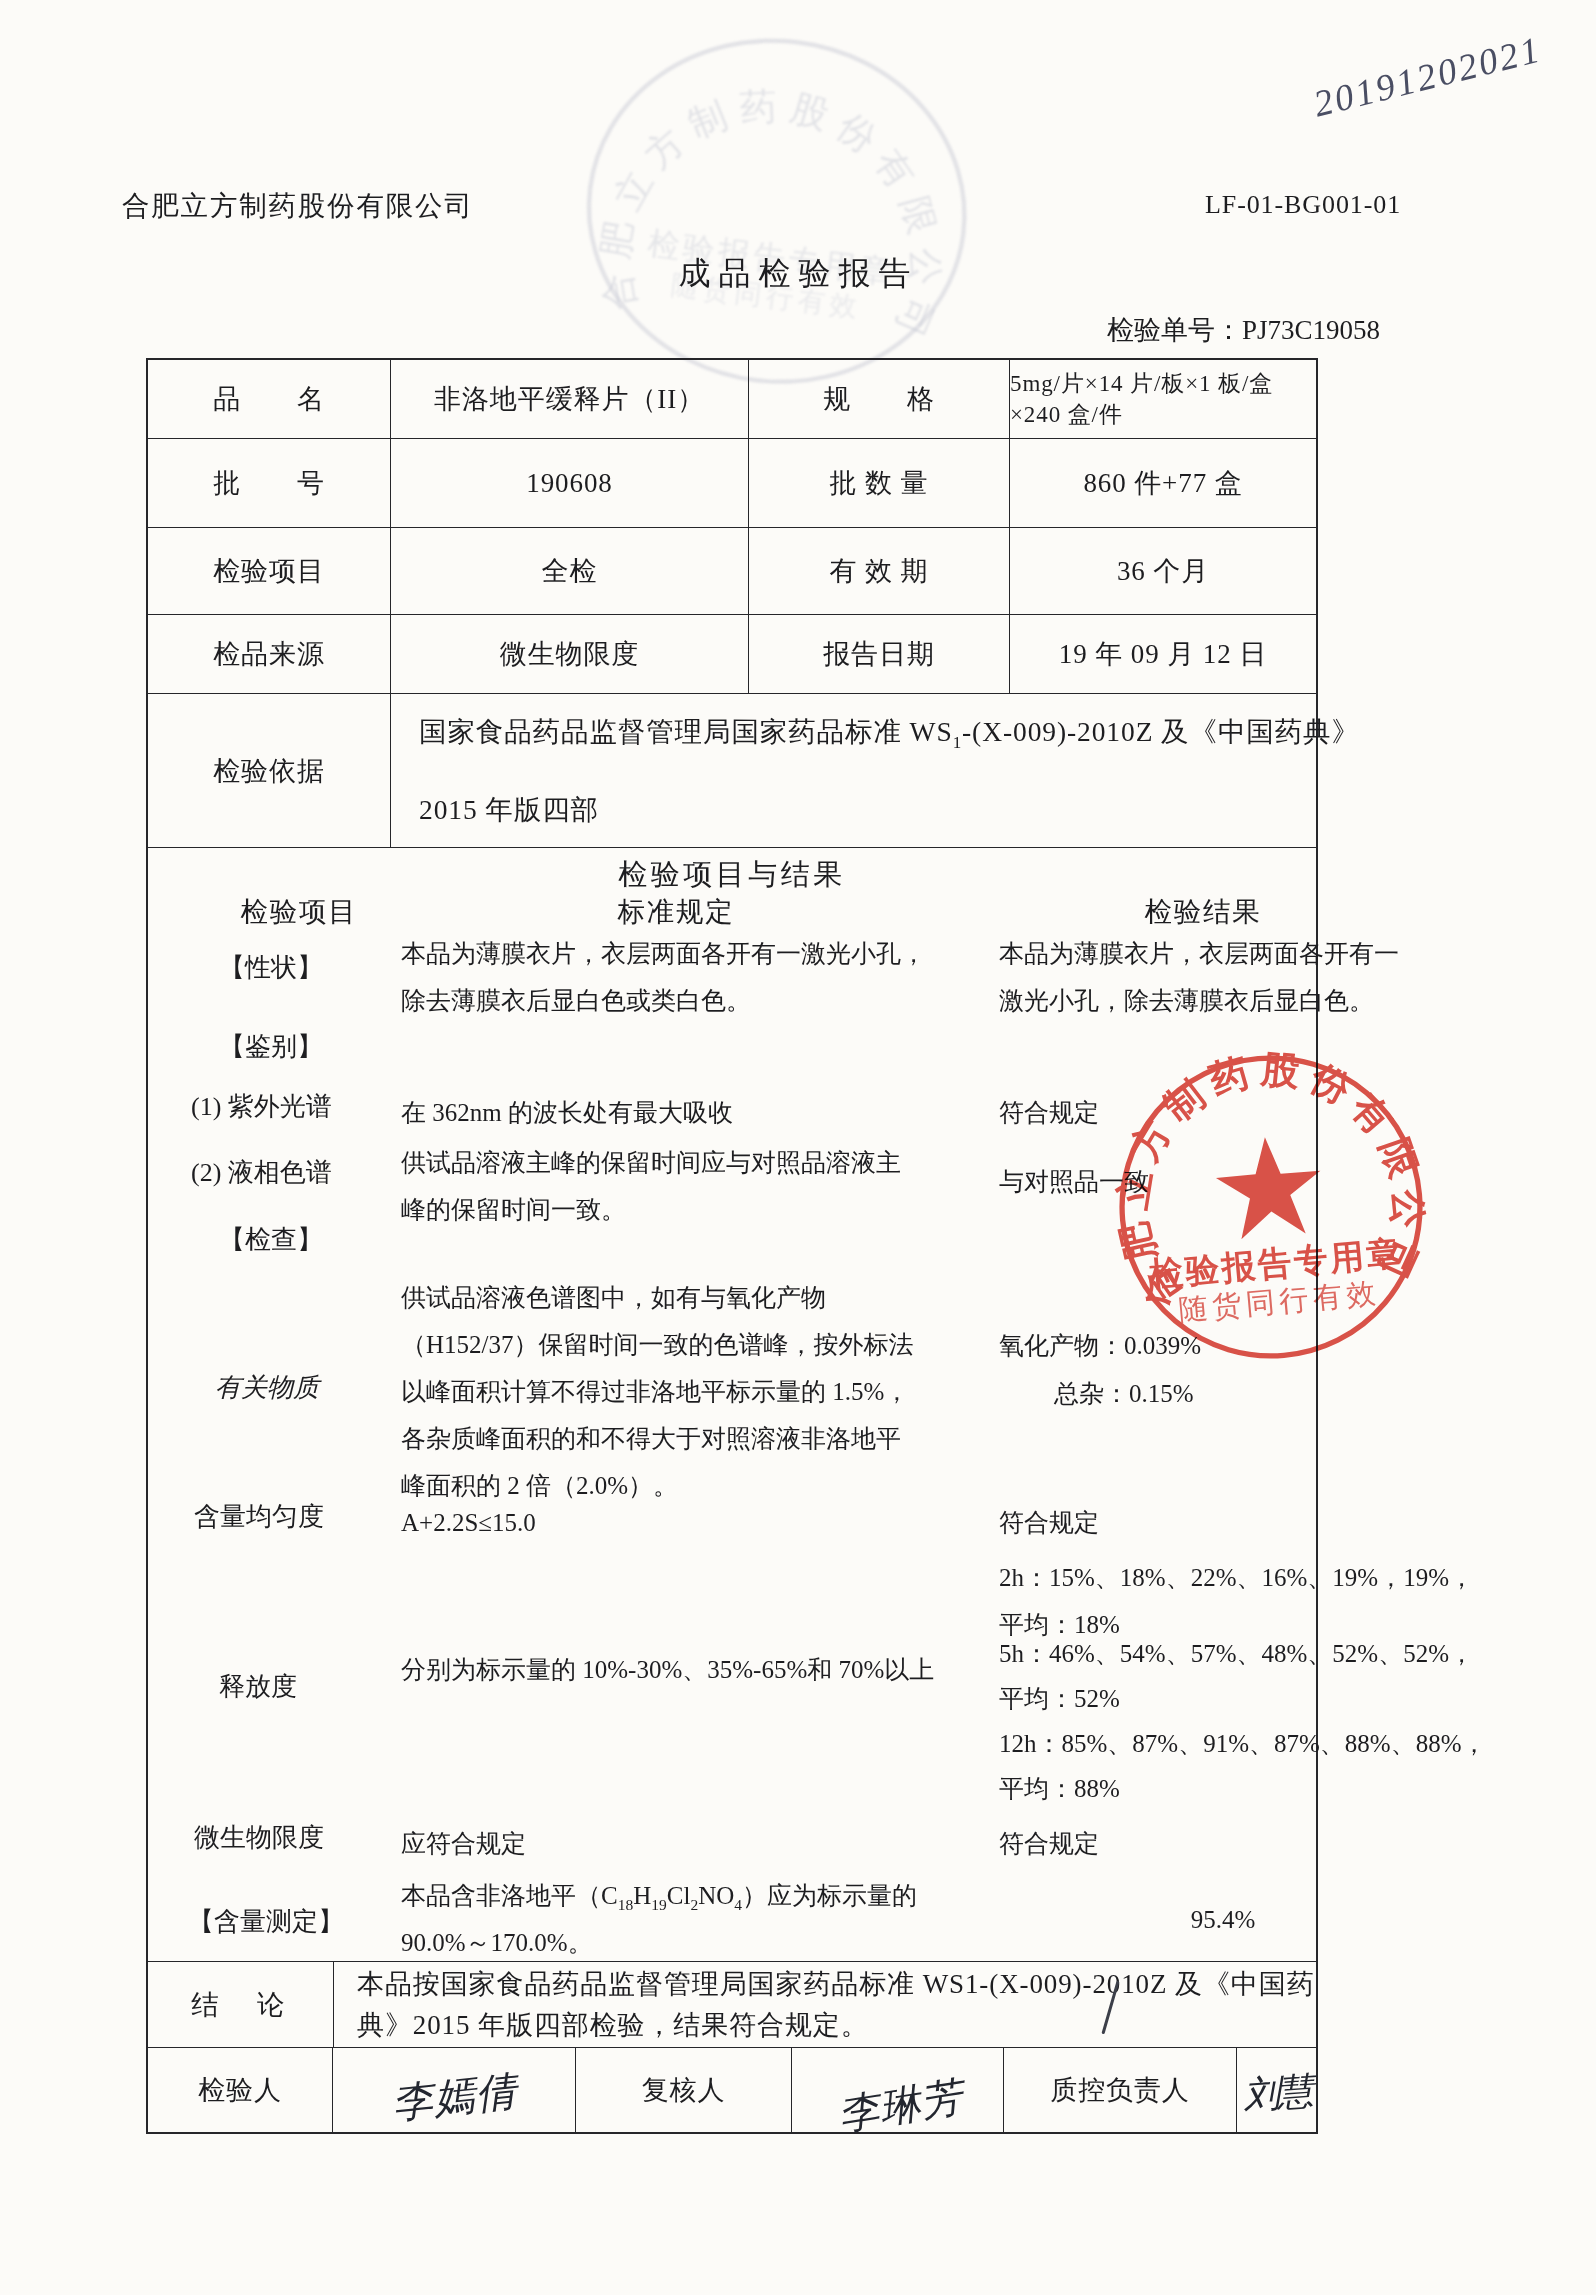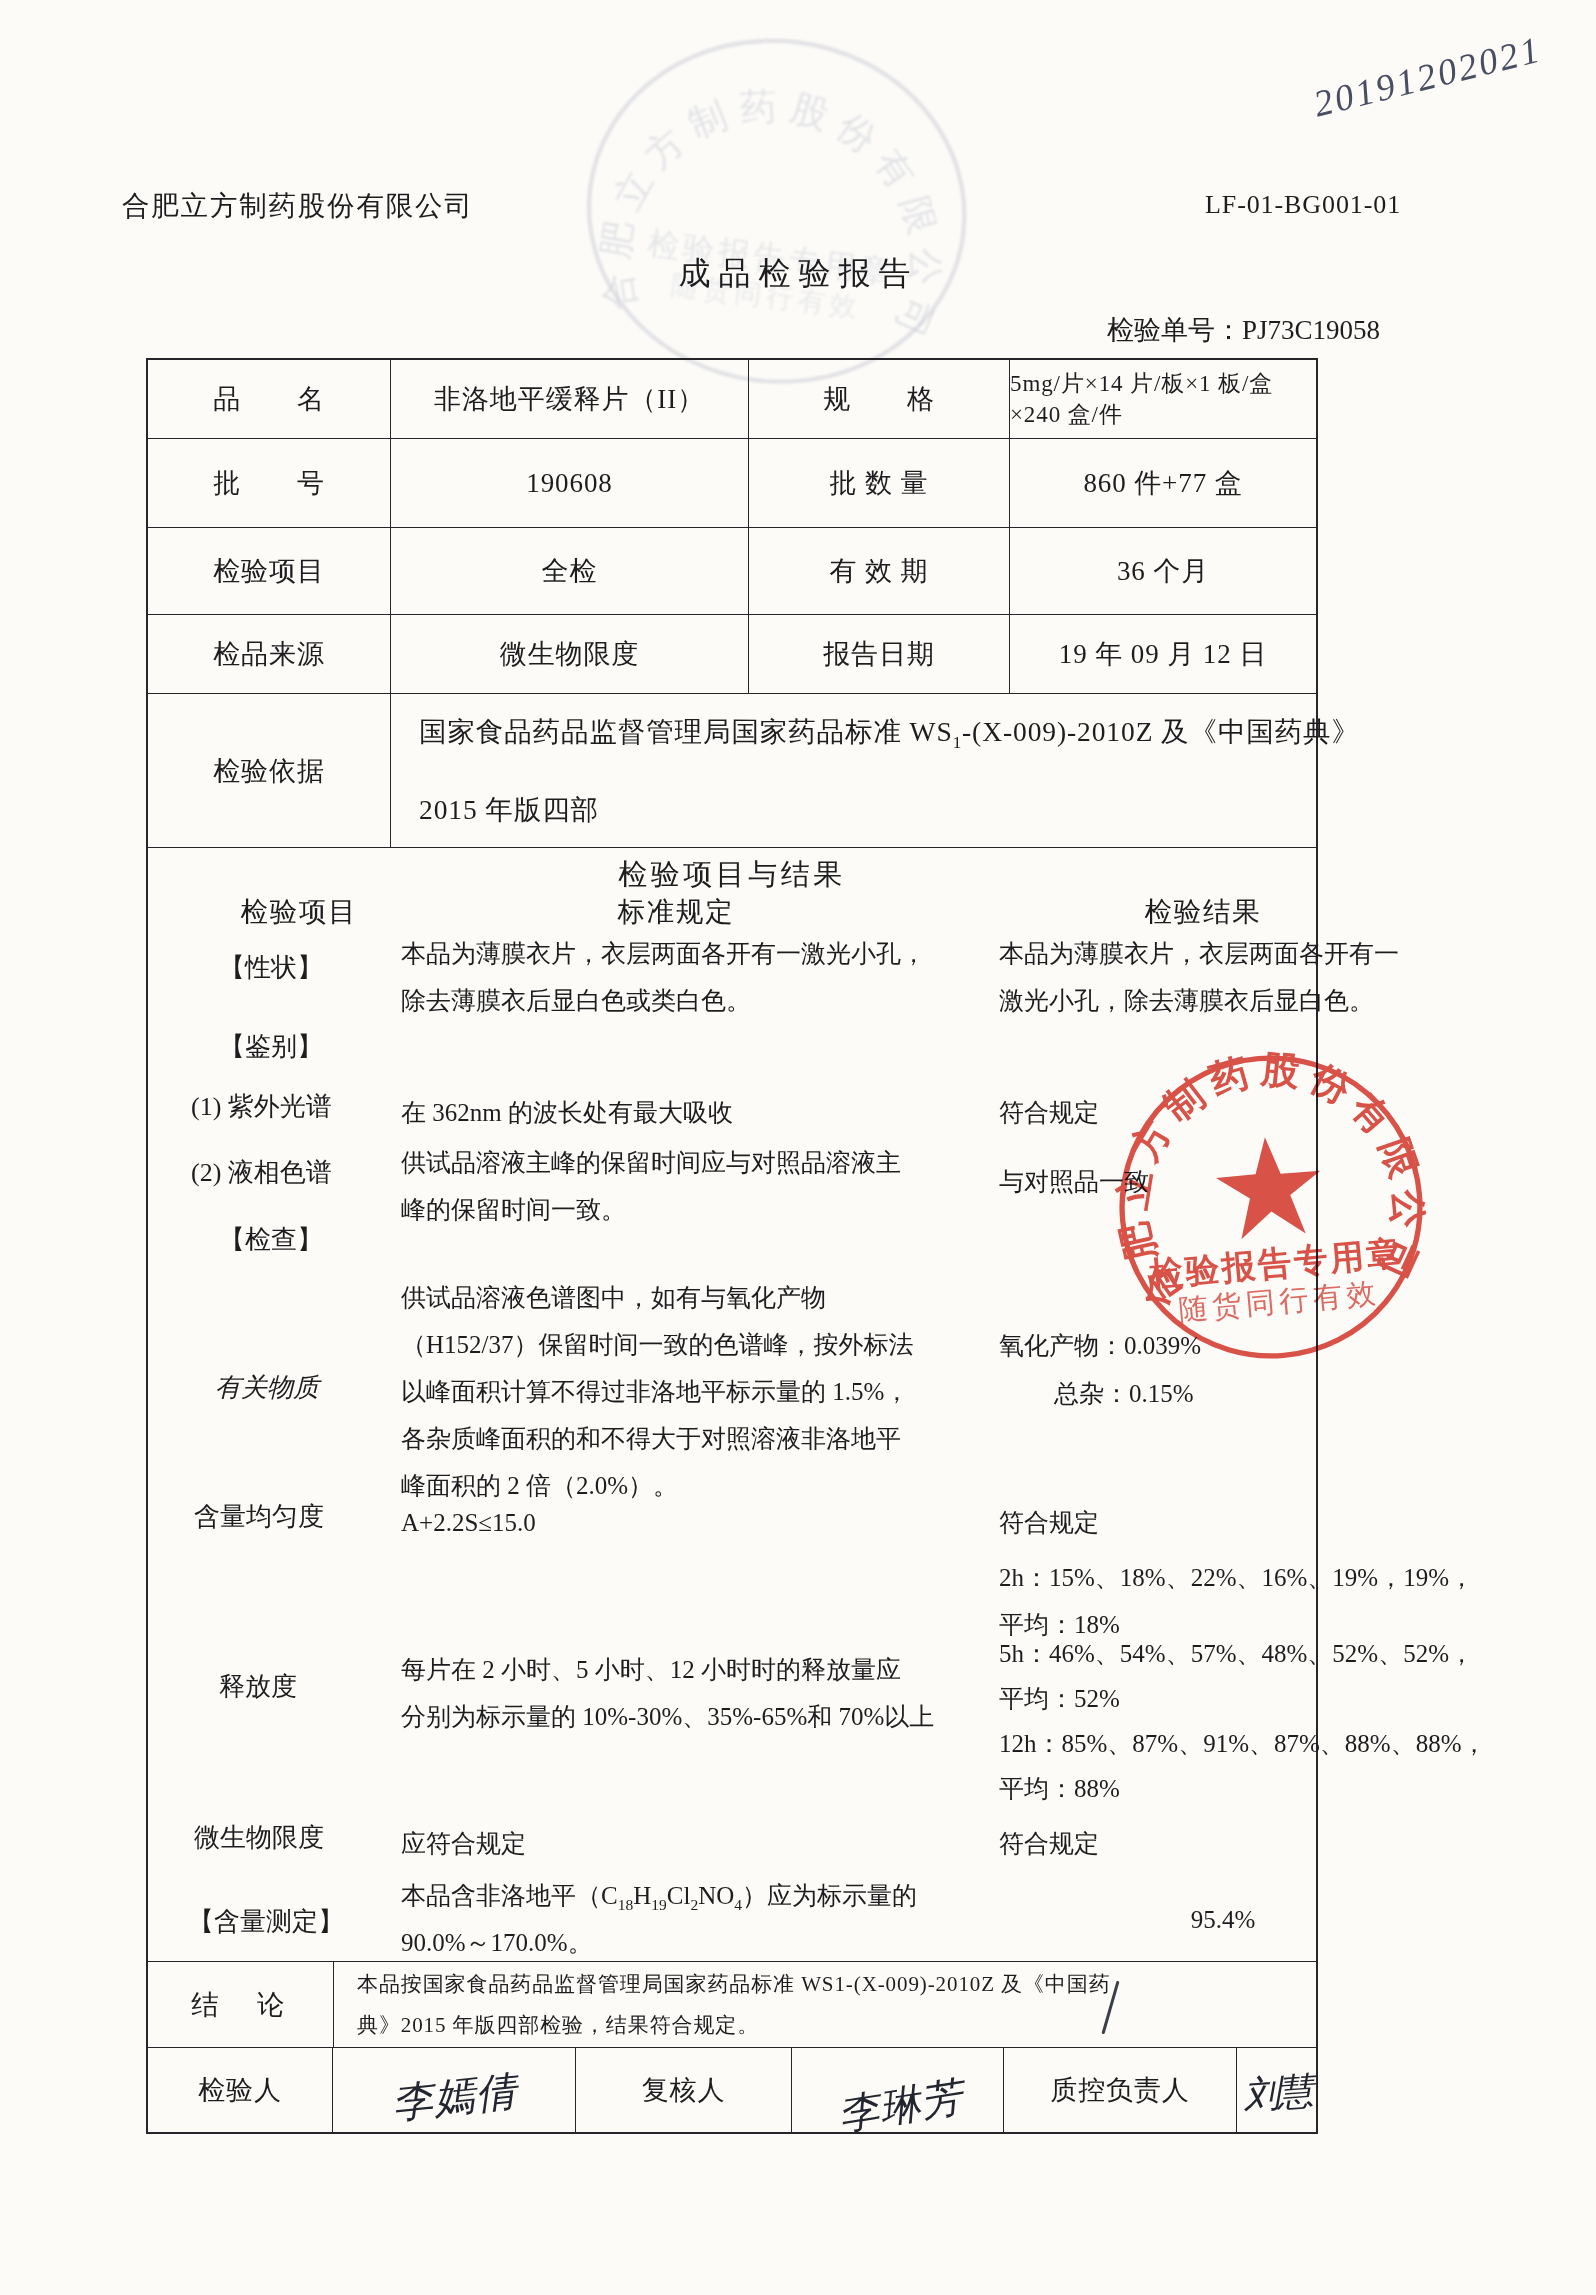--- a/index.html
+++ b/index.html
@@ -23,21 +23,21 @@
   .c:last-child{border-right:none;}
   .basis-text{flex-direction:column;align-items:flex-start;justify-content:center;
               padding-left:28px;font-size:27.5px;line-height:67px;}
   .results-cell{position:relative;height:1114px;box-sizing:border-box;}
   .rlbl{position:absolute;font-size:26px;white-space:nowrap;}
   .rstd{position:absolute;left:253px;width:585px;font-size:25px;line-height:47px;white-space:nowrap;}
   .rres{position:absolute;left:851px;width:448px;font-size:25px;line-height:47px;white-space:nowrap;}
   .sec-title{position:absolute;left:0;right:0;top:7px;text-align:center;font-size:29px;letter-spacing:3.5px;}
   .col-h{position:absolute;top:46px;font-size:27.5px;text-align:center;letter-spacing:1.8px;}
   .concl-text{flex-direction:column;align-items:flex-start;justify-content:center;
-              padding-left:23px;font-size:21px;line-height:41px;}
+              padding-left:23px;font-size:27px;line-height:41px;}
   .concl-lbl{font-size:27.5px;letter-spacing:5.3px;}
   .sig-lbl{font-size:27px;letter-spacing:0.9px;}
   .sig{font-size:41px;font-style:italic;color:#23262f;white-space:nowrap;
        font-family:"DejaVu Serif","Liberation Serif",serif;}
   sub{font-size:0.62em;}
   
   .red-stamp{left:1107px;top:1043px;z-index:5;opacity:.92;mix-blend-mode:multiply;
              transform:rotate(-5deg);pointer-events:none;}
   .faint-stamp{left:577px;top:31px;z-index:1;opacity:.5;filter:blur(1.1px);
                transform:rotate(7deg);pointer-events:none;}
@@ -148,21 +148,20 @@
         <div class="rlbl" style="left:46px;top:651px;">含量均匀度</div>
         <div class="rstd" style="top:651px;">A+2.2S≤15.0</div>
         <div class="rres" style="top:651px;">符合规定</div>
 
         <div class="rres" style="top:706px;">
           <div>2h：15%、18%、22%、16%、19%，19%，</div>
             <div>平均：18%</div>
         </div>
 
         <div class="rstd" style="top:798px;">
-          <div>每片在 2 小时、5 小时、12 小时时的释放量应</div>
             <div>分别为标示量的 10%-30%、35%-65%和 70%以上</div>
         </div>
         <div class="rlbl" style="left:71px;top:821px;">释放度</div>
         <div class="rres" style="top:783px;line-height:45px;">
           <div>5h：46%、54%、57%、48%、52%、52%，</div>
           <div>平均：52%</div>
           <div>12h：85%、87%、91%、87%、88%、88%，</div>
           <div>平均：88%</div>
         </div>
 

